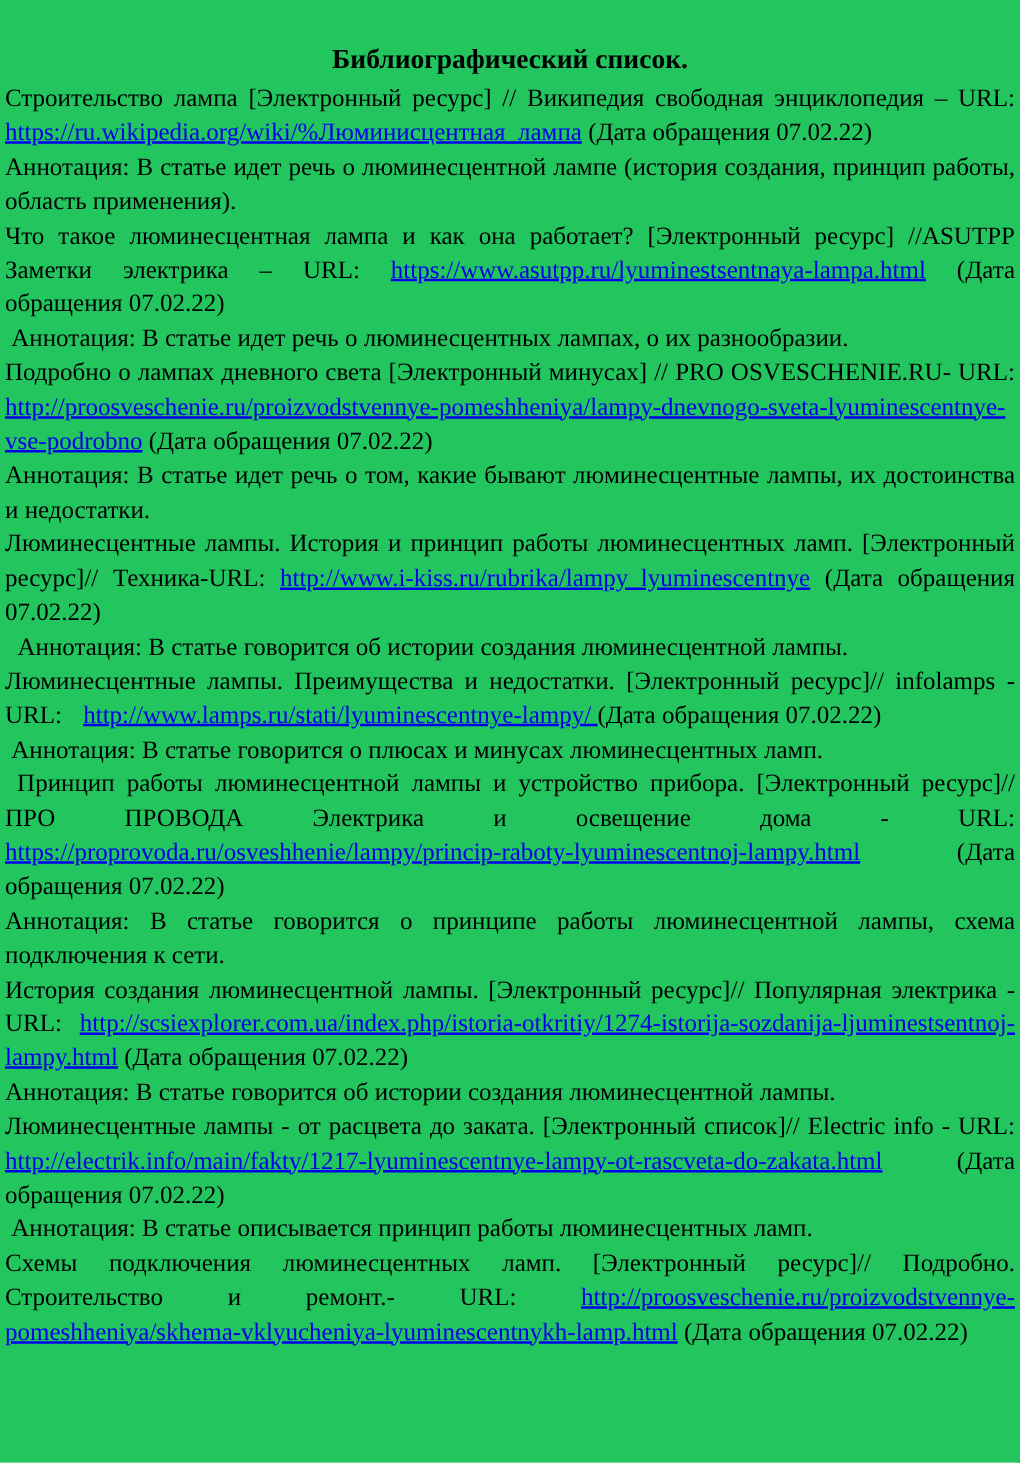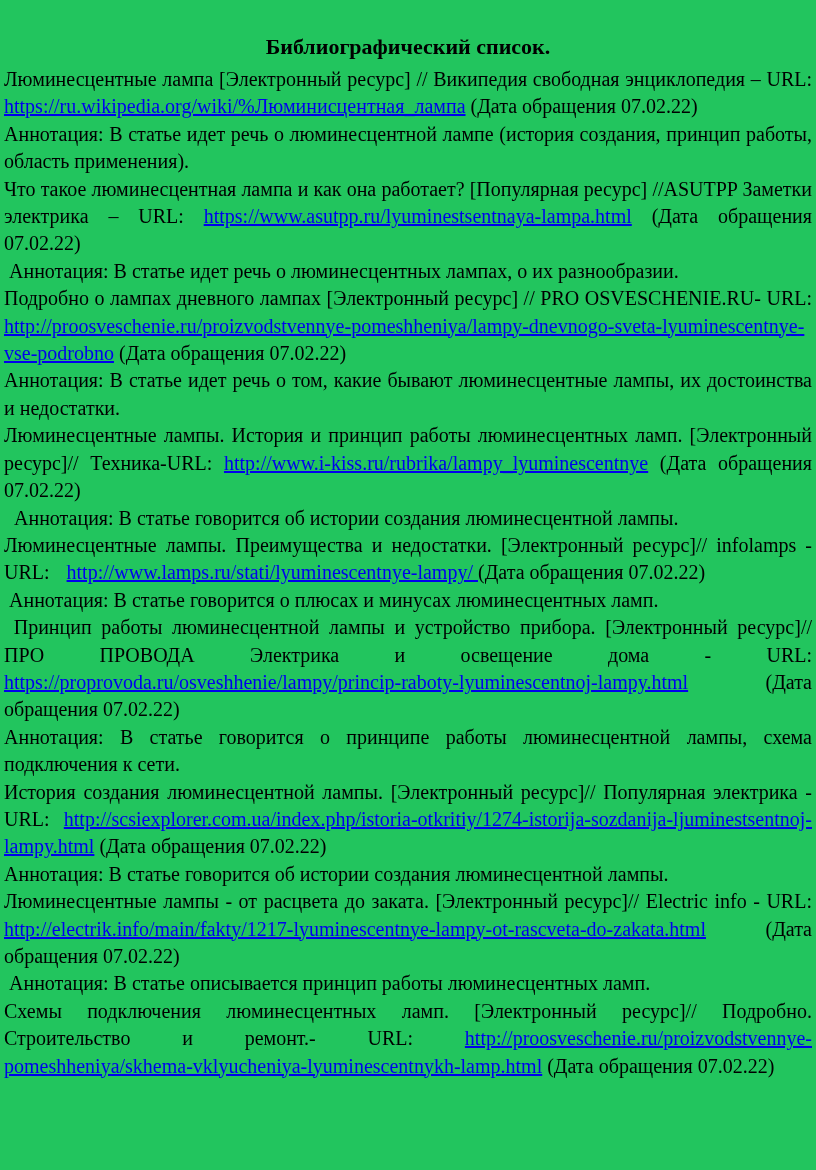--- a/index.html
+++ b/index.html
@@ -40,31 +40,31 @@
     text-decoration: underline;
     cursor: pointer;
   }
 </style>
 </head>
 <body>
 
 <div class="page">
   <h1 class="doc-title">Библиографический список.</h1>
   <div id="doc-body">
-      <p class="doc-par"><span>Люминесцентные лампа [Электронный ресурс]  // Википедия свободная энциклопедия  – URL: </span><a style="color: rgb(0, 0, 238);">https://ru.wikipedia.org/wiki/%Люминисцентная_лампа</a><span> (Дата обращения 07.02.22)</span></p>
+      <p class="doc-par"><span>Строительство лампа [Электронный ресурс]  // Википедия свободная энциклопедия  – URL: </span><a style="color: rgb(0, 0, 238);">https://ru.wikipedia.org/wiki/%Люминисцентная_лампа</a><span> (Дата обращения 07.02.22)</span></p>
       <p class="doc-par"><span>Аннотация: В статье идет речь о люминесцентной лампе (история создания, принцип работы, область применения).</span></p>
-      <p class="doc-par"><span>Что такое люминесцентная лампа и как она работает? [Популярная ресурс] //ASUTPP Заметки электрика – URL: </span><a style="color: rgb(0, 0, 238);">https://www.asutpp.ru/lyuminestsentnaya-lampa.html</a><span> (Дата обращения 07.02.22)</span></p>
+      <p class="doc-par"><span>Что такое люминесцентная лампа и как она работает? [Электронный ресурс] //ASUTPP Заметки электрика – URL: </span><a style="color: rgb(0, 0, 238);">https://www.asutpp.ru/lyuminestsentnaya-lampa.html</a><span> (Дата обращения 07.02.22)</span></p>
       <p class="doc-par"><span>&nbsp;Аннотация: В статье идет речь о люминесцентных лампах, о их разнообразии.</span></p>
-      <p class="doc-par"><span>Подробно о лампах дневного лампах [Электронный ресурс] // PRO OSVESCHENIE.RU- URL: </span><a style="color: rgb(0, 0, 238);">http://proosveschenie.ru/proizvodstvennye-pomeshheniya/lampy-dnevnogo-sveta-lyuminescentnye-vse-podrobno</a><span> (Дата обращения 07.02.22)</span></p>
+      <p class="doc-par"><span>Подробно о лампах дневного света [Электронный минусах] // PRO OSVESCHENIE.RU- URL: </span><a style="color: rgb(0, 0, 238);">http://proosveschenie.ru/proizvodstvennye-pomeshheniya/lampy-dnevnogo-sveta-lyuminescentnye-vse-podrobno</a><span> (Дата обращения 07.02.22)</span></p>
       <p class="doc-par"><span>Аннотация: В статье идет речь о том, какие бывают люминесцентные лампы, их достоинства и недостатки.</span></p>
       <p class="doc-par"><span>Люминесцентные лампы. История и принцип работы люминесцентных ламп. [Электронный ресурс]// Техника-URL: </span><a style="color: rgb(0, 0, 238);">http://www.i-kiss.ru/rubrika/lampy_lyuminescentnye</a><span> (Дата обращения 07.02.22)</span></p>
       <p class="doc-par"><span>&nbsp;&nbsp;Аннотация: В статье говорится об истории создания люминесцентной лампы.</span></p>
       <p class="doc-par"><span>Люминесцентные лампы. Преимущества и недостатки. [Электронный ресурс]// infolamps - URL: </span><a style="color: rgb(0, 0, 238); margin-left: 12px;">http://www.lamps.ru/stati/lyuminescentnye-lampy/&nbsp;</a><span>(Дата обращения 07.02.22)</span></p>
       <p class="doc-par"><span>&nbsp;Аннотация: В статье говорится о плюсах и минусах люминесцентных ламп.</span></p>
       <p class="doc-par"><span>&nbsp;Принцип работы люминесцентной лампы и устройство прибора. [Электронный ресурс]// ПРО ПРОВОДА Электрика и освещение дома - URL: </span><a style="color: rgb(0, 0, 238); margin-top: 37px;">https://proprovoda.ru/osveshhenie/lampy/princip-raboty-lyuminescentnoj-lampy.html</a><span> (Дата обращения 07.02.22)</span></p>
       <p class="doc-par"><span>Аннотация: В статье говорится о принципе работы люминесцентной лампы, схема подключения к сети.</span></p>
       <p class="doc-par"><span>История создания люминесцентной лампы. [Электронный ресурс]// Популярная электрика - URL: </span><a style="color: rgb(0, 0, 238);">http://scsiexplorer.com.ua/index.php/istoria-otkritiy/1274-istorija-sozdanija-ljuminestsentnoj-lampy.html</a><span> (Дата обращения 07.02.22)</span></p>
       <p class="doc-par"><span>Аннотация: В статье говорится об истории создания люминесцентной лампы.</span></p>
-      <p class="doc-par"><span>Люминесцентные лампы - от расцвета до заката. [Электронный ресурс]// Electric info - URL: </span><a style="color: rgb(0, 0, 238);">http://electrik.info/main/fakty/1217-lyuminescentnye-lampy-ot-rascveta-do-zakata.html</a><span> (Дата обращения 07.02.22)</span></p>
+      <p class="doc-par"><span>Люминесцентные лампы - от расцвета до заката. [Электронный список]// Electric info - URL: </span><a style="color: rgb(0, 0, 238);">http://electrik.info/main/fakty/1217-lyuminescentnye-lampy-ot-rascveta-do-zakata.html</a><span> (Дата обращения 07.02.22)</span></p>
       <p class="doc-par"><span>&nbsp;Аннотация: В статье описывается принцип работы люминесцентных ламп.</span></p>
       <p class="doc-par"><span>Схемы подключения люминесцентных ламп. [Электронный ресурс]// Подробно. Строительство и ремонт.- URL: </span><a style="color: rgb(0, 0, 238);">http://proosveschenie.ru/proizvodstvennye-pomeshheniya/skhema-vklyucheniya-lyuminescentnykh-lamp.html</a><span> (Дата обращения 07.02.22)</span></p>
     </div>
 </div>
 
 </body></html>

